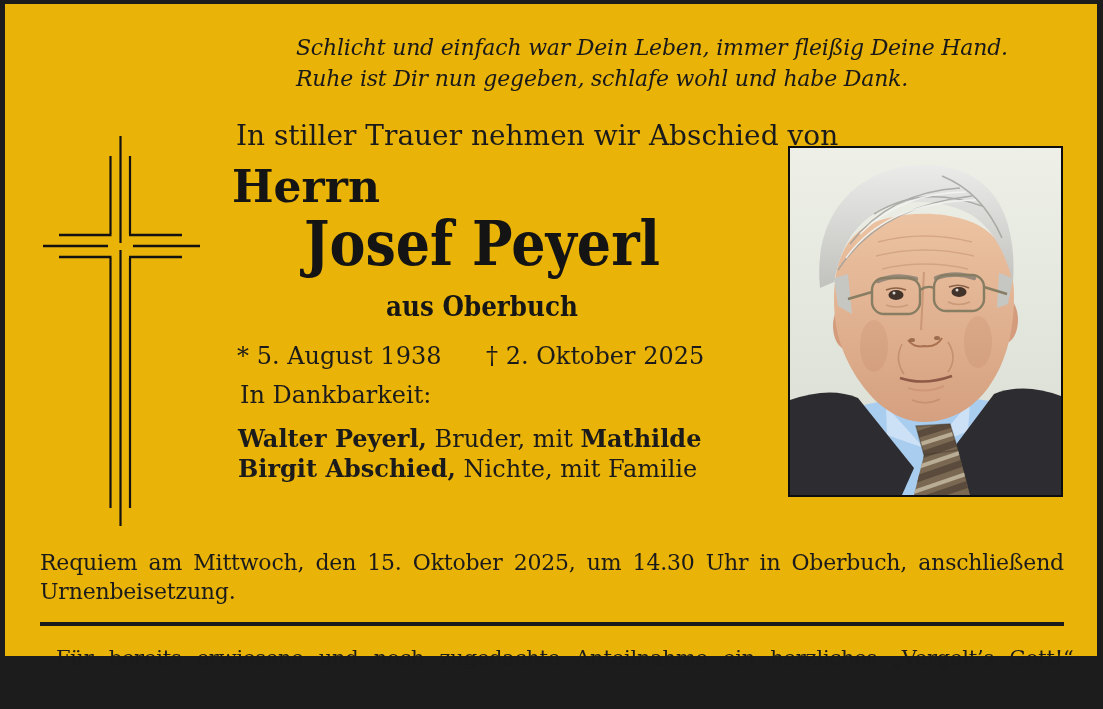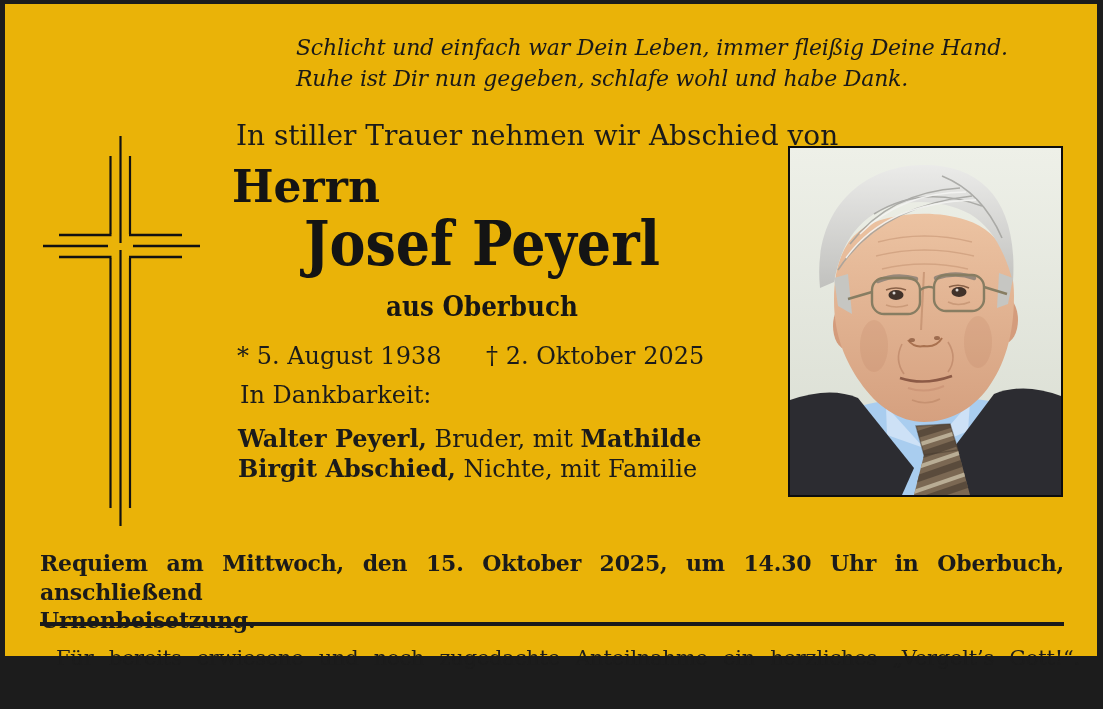--- a/index.html
+++ b/index.html
@@ -31,21 +31,21 @@
     font-size:28px;font-weight:bold;line-height:1;color:#161616;
     transform:scaleX(0.88);transform-origin:50% 50%;
   }
   .birth{left:232px;top:338px;font-size:24px;}
   .death{left:481px;top:338px;font-size:24px;}
   .gratitude{left:235px;top:377px;font-size:24px;}
   .mourners{left:233px;top:420px;font-size:24px;line-height:30px;}
   .mourners .b{font-weight:bold;}
   .funeral{
     left:35px;top:545px;width:1024px;font-size:22px;line-height:28.5px;
-    letter-spacing:-0.2px;white-space:normal;font-weight:bold;
+    letter-spacing:-0.2px;white-space:normal;
   }
   .funeral .jline{display:block;text-align:justify;text-align-last:justify;}
   .funeral .lline{display:block;text-align:left;}
   .rule{left:35px;top:618px;width:1024px;height:4px;background:#1a1a1a;}
   .closing{
     left:51px;top:642px;width:1024px;font-size:21px;letter-spacing:-0.2px;
     white-space:normal;text-align:justify;text-align-last:justify;
   }
   .cross-wrap{left:33px;top:126px;width:167px;height:400px;}
   .photo{

